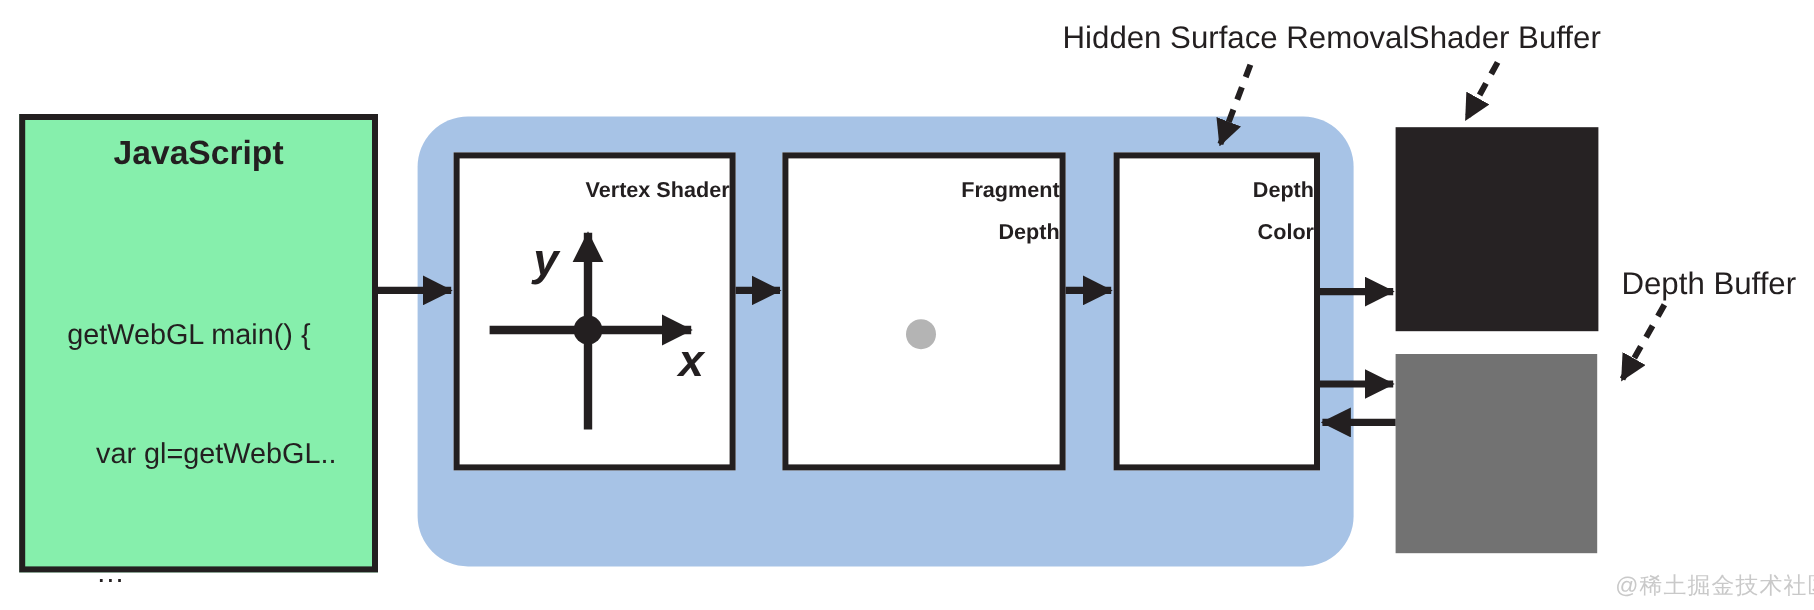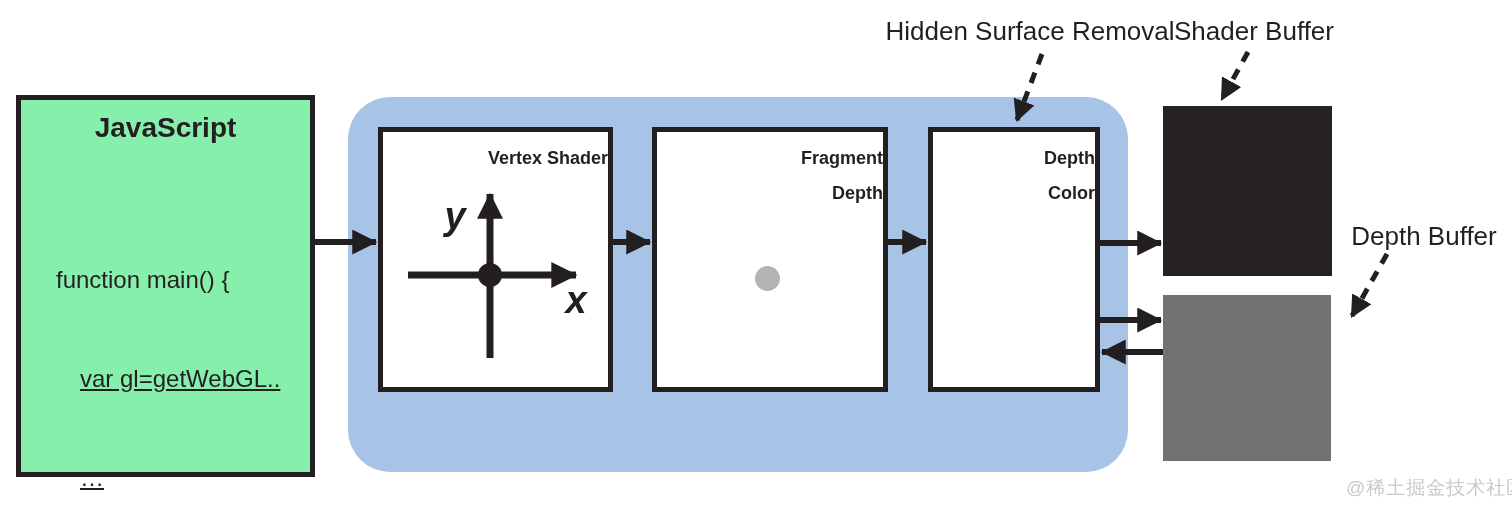--- a/index.html
+++ b/index.html
@@ -19,21 +19,21 @@
   }
   
   .js-box{
     position:absolute;left:16px;top:95px;width:299px;height:382px;
     border:5px solid var(--box-border);background:#86efac;box-sizing:border-box;
   }
   .js-title{margin-top:12px;text-align:center;font-size:28px;font-weight:bold;}
   .js-code{
     position:absolute;left:35px;top:97px;font-size:24px;line-height:33px;white-space:pre;
   }
-  .code-line.indent{padding-left:24px;text-decoration:underline;}
+  .code-line.indent{padding-left:24px;}
   
   .webgl-panel{
     position:absolute;left:348px;top:97px;width:780px;height:375px;
     background:var(--webgl-bg);border-radius:42px;
   }
   .stage-box{
     position:absolute;top:127px;height:265px;border:5px solid var(--box-border);
     background:#fff;box-sizing:border-box;
   }
   .stage-title{margin-top:9px;text-align:right;font-size:18px;font-weight:bold;line-height:35px;}
@@ -75,21 +75,21 @@
   }
 </style>
 </head>
 <body>
 
 <div class="canvas">
 
   <div class="js-box">
     <div class="js-title">JavaScript</div>
     <div class="js-code">
-      <div class="code-line">function main() {</div>
+      <div class="code-line">getWebGL main() {</div>
       <div class="code-line indent">var gl=getWebGL..</div>
       <div class="code-line indent">…</div>
       
       
       
     </div>
   </div>
 
   <div class="webgl-panel">
     

